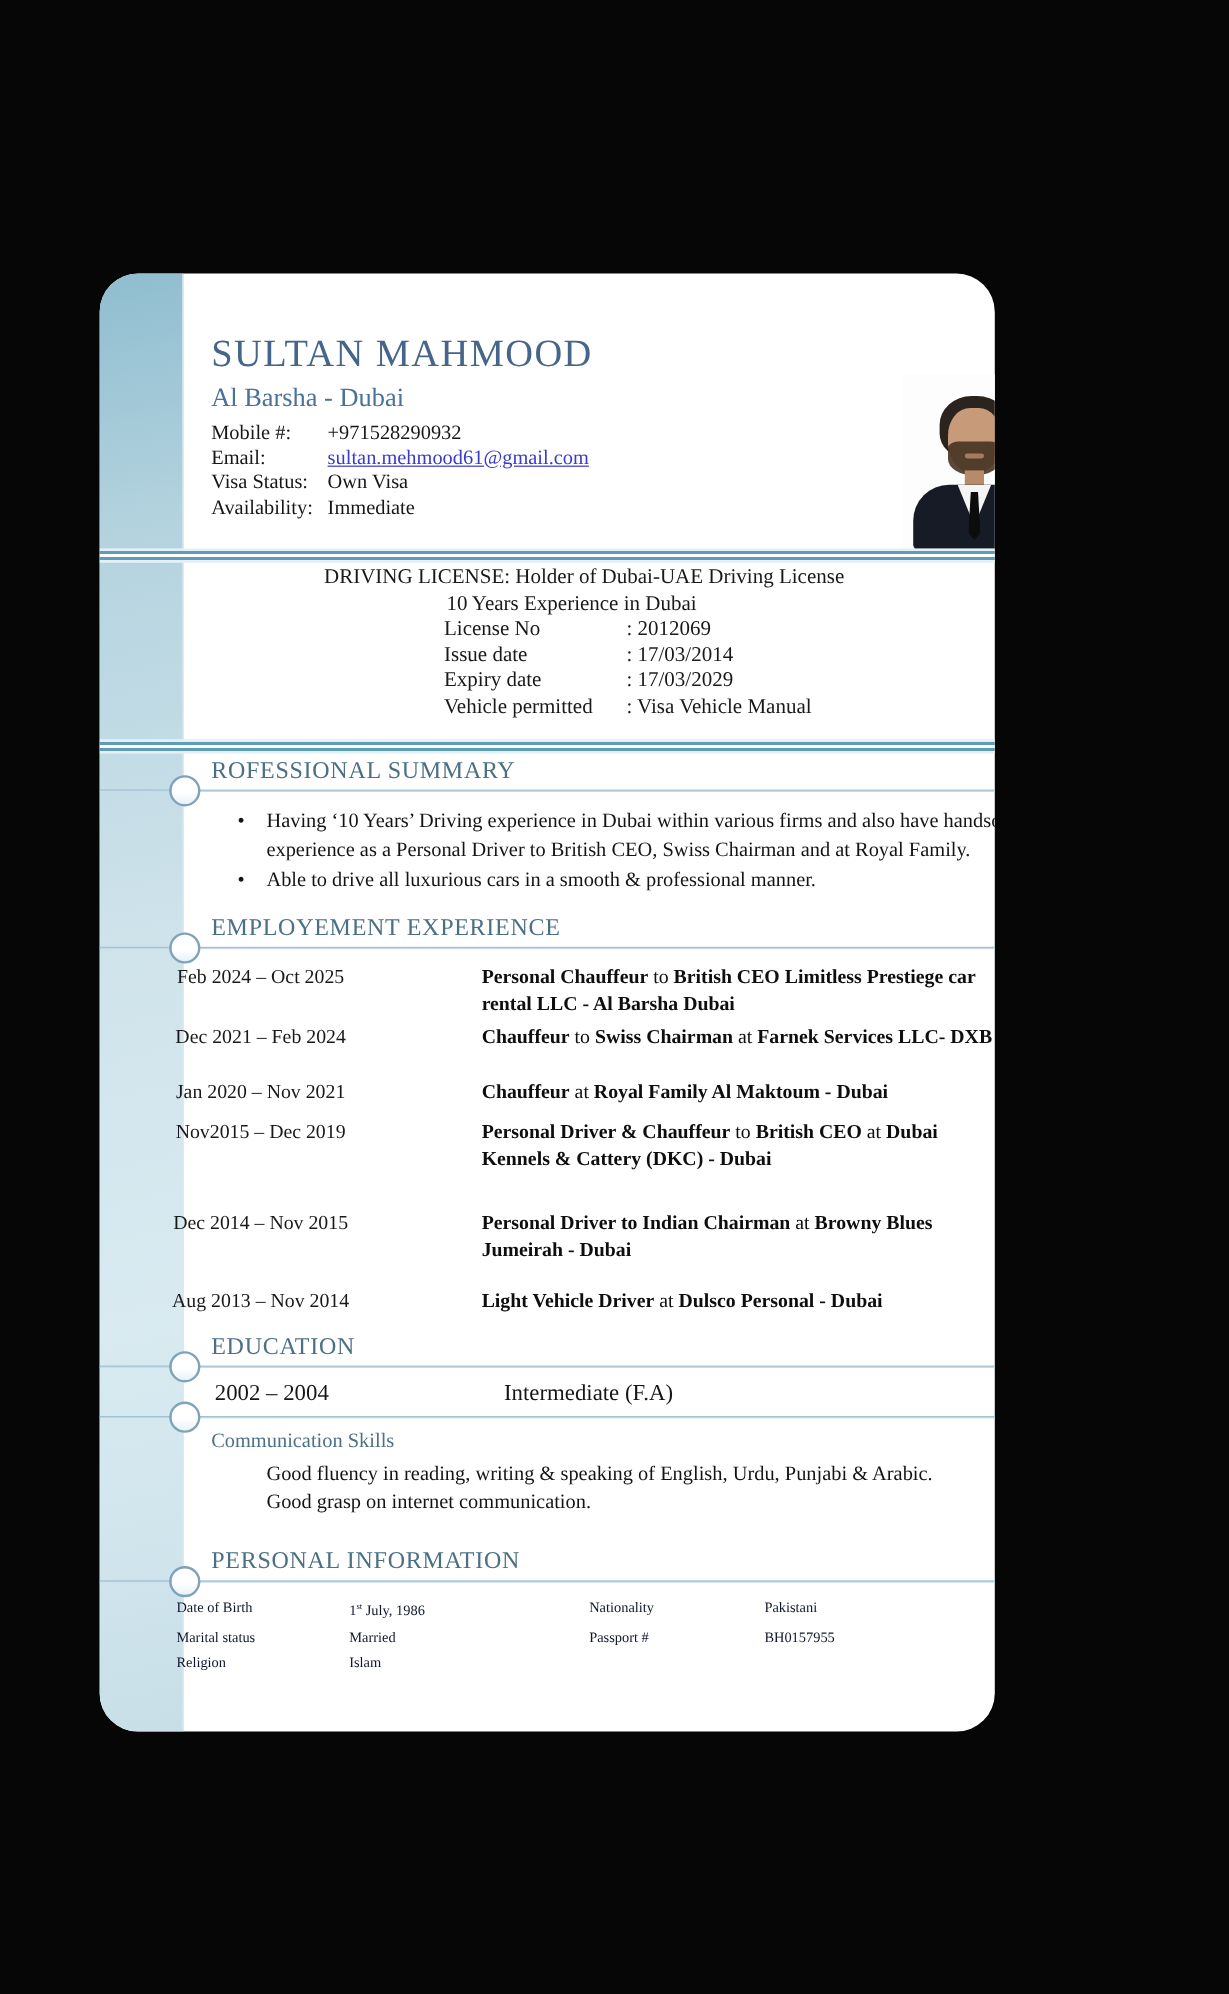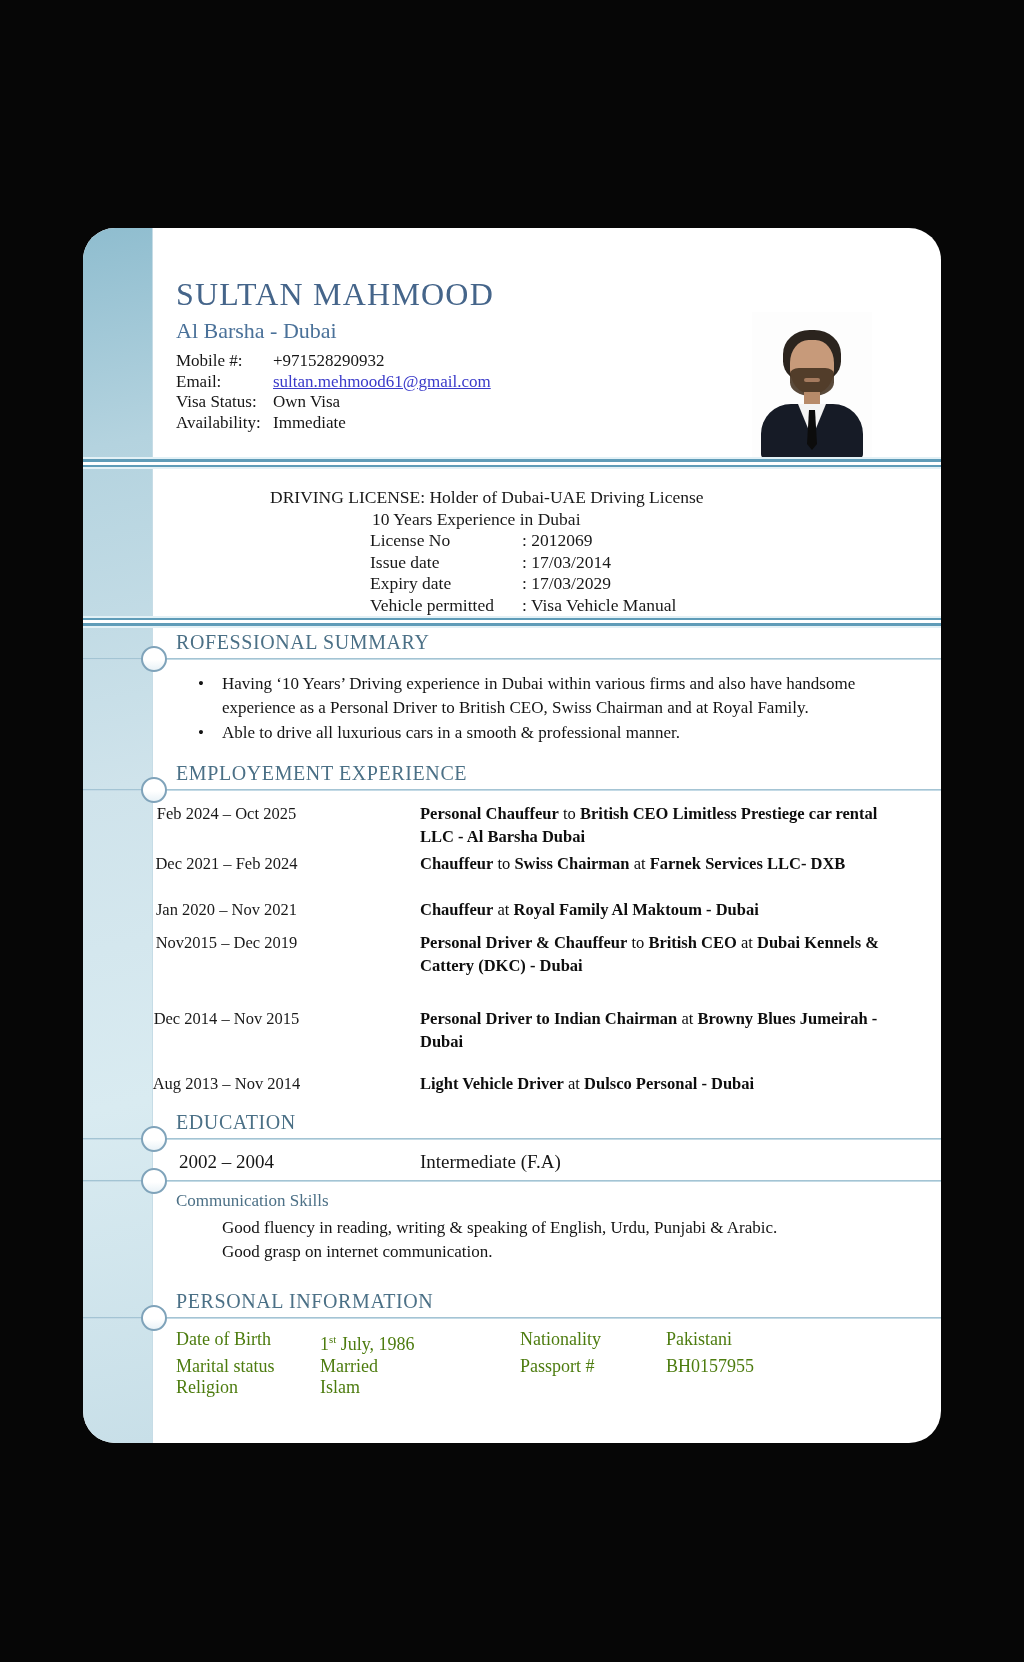--- a/index.html
+++ b/index.html
@@ -1,18 +1,18 @@
 <!DOCTYPE html>
 <html><head>
 <meta charset="utf-8">
 <style>
   html,body{margin:0;padding:0;}
   body{width:1024px;height:1662px;background:#060606;position:relative;overflow:hidden;
        font-family:"Liberation Serif","DejaVu Serif",serif;}
-  .card{position:absolute;left:83px;top:228px;width:858px;height:1215px;background:#ffffff;
+  .card{position:absolute;left:83px;top:228px;width:746px;height:1215px;background:#ffffff;
         border-radius:32px;overflow:hidden;color:#1e1e1e;text-decoration:underline;}
   .strip{position:absolute;left:0;top:0;bottom:0;width:69px;
          background:linear-gradient(168deg,#8fbdcf 0%,#b4d3df 18%,#cfe3eb 46%,#d9ebf1 72%,#c8dfe8 100%);
          border-right:1px solid #c6dce6;}
   
   .sep{position:absolute;left:0;right:0;height:12px;
        background:linear-gradient(180deg,#e3f1f6 0,#e3f1f6 2px,#5f9cb8 2px,#5f9cb8 4.5px,
                   #ffffff 4.5px,#ffffff 7.5px,#5f9cb8 7.5px,#5f9cb8 10px,#e3f1f6 10px,#e3f1f6 12px);}
   .sep1{top:229px}.sep2{top:388px}
   
@@ -33,21 +33,21 @@
             border-radius:20% 20% 48% 48%;opacity:.88;}
   .ph-mouth{position:absolute;left:52px;top:66px;width:16px;height:4px;background:#a57a5e;border-radius:2px;}
   .ph-neck{position:absolute;left:52px;top:80px;width:16px;height:14px;background:#b78a69;}
   .ph-suit{position:absolute;left:9px;bottom:0;width:102px;height:54px;background:#161b26;
            border-radius:30px 30px 4px 4px;}
   .ph-shirt{position:absolute;left:46px;bottom:20px;width:28px;height:34px;background:#f4f4f4;
             clip-path:polygon(0 0,100% 0,50% 100%);}
   .ph-tie{position:absolute;left:55px;bottom:8px;width:10px;height:40px;background:#0c0c0c;
           clip-path:polygon(20% 0,80% 0,100% 85%,50% 100%,0 85%);}
   
-  .license{position:absolute;left:187px;top:259px;font-size:17.5px;line-height:21.5px;color:#191919;}
+  .license{position:absolute;left:187px;top:242px;font-size:17.5px;line-height:21.5px;color:#191919;}
   .lic-sub{margin-left:102px;}
   .lic-row{display:flex;margin-left:100px;}
   .lic-label{width:152px;}
   
   .sec{position:absolute;left:0;right:0;}
   .sec h2{margin:0 0 0 93px;font-size:20px;font-weight:normal;color:#4b7086;letter-spacing:.6px;}
   .rule{position:relative;height:2px;margin-top:4px;
         background:linear-gradient(180deg,#94b9cb,#d3e5ee);}
   .hole{position:absolute;left:58px;top:-12px;width:26px;height:26px;border-radius:50%;
         background:linear-gradient(180deg,#ffffff 55%,#e9f2f7);border:2px solid #7fa3ba;box-sizing:border-box;}
@@ -63,21 +63,21 @@
   .b{font-weight:bold;}
   .sup{vertical-align:super;font-size:.6em;}
   
   .edu-row{display:flex;margin-top:11px;}
   .edu-date{width:187px;margin-left:50px;text-align:center;font-size:19px;color:#161616;}
   .edu-val{margin-left:100px;font-size:19px;color:#161616;}
   
   .subhead{margin:9px 0 0 93px;font-size:17px;color:#4c7086;}
   .mi-lines{margin:5px 0 0 139px;font-size:17px;line-height:24px;color:#141414;}
   
-  .p-rows{margin-top:10px;padding-left:93px;font-size:18px;line-height:21.5px;color:#4d7c0f;}
+  .p-rows{margin-top:10px;padding-left:64px;font-size:12px;line-height:21.5px;color:#0f172a;}
   .p-row{display:grid;grid-template-columns:144px 200px 146px auto;}
 </style>
 </head>
 <body>
 
 <div class="card">
   <div class="strip"></div>
 
   <div class="header">
     <h1 class="name">SULTAN MAHMOOD</h1>

